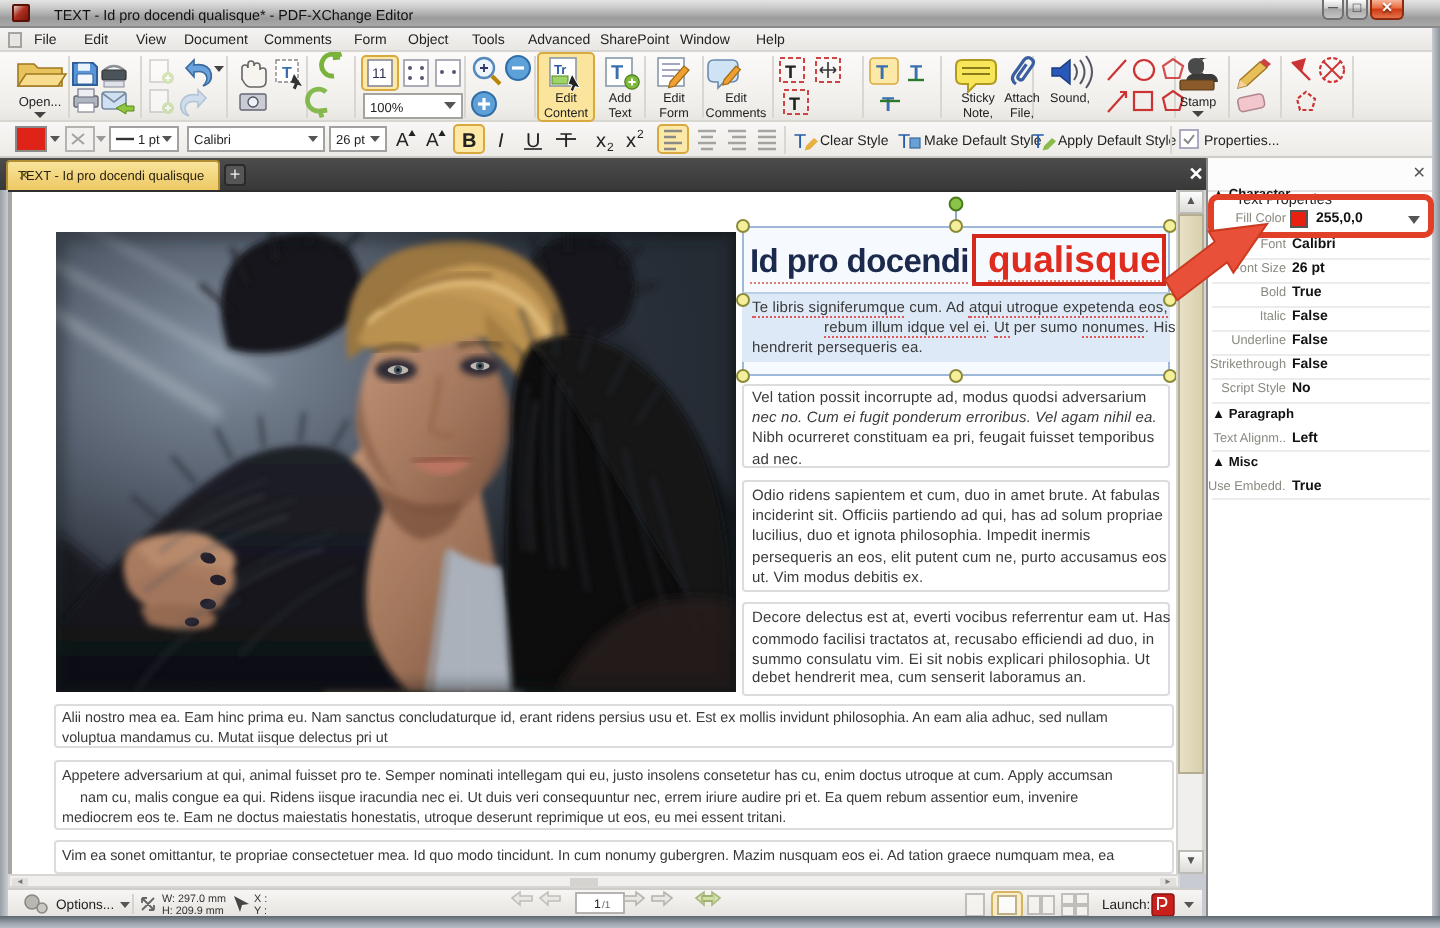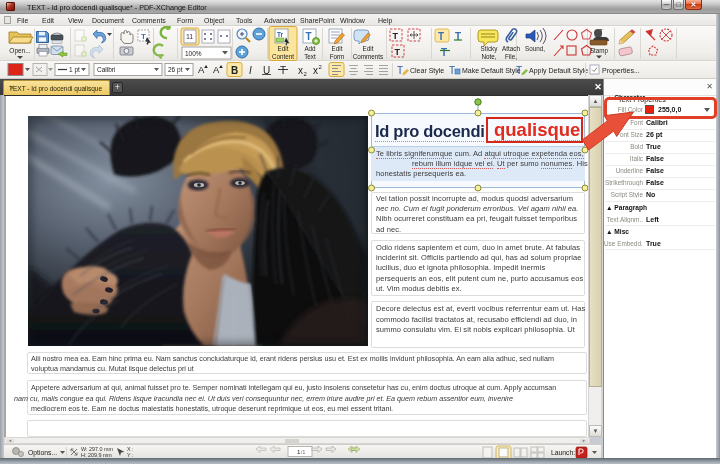--- a/index.html
+++ b/index.html
@@ -443,45 +443,47 @@
 
     <div class="abs" style="left:367px;top:17px;width:214px;height:75px;background:#f6f9fd;border:1px solid #9db8d8;"></div>
     <div class="abs" style="left:367px;top:50px;width:214px;height:35px;background:#dde9f7;border-top:1px solid #b9cfe8;"></div>
 
     <div class="abs" id="titleline" style="left:371px;top:25px;font-size:16.5px;font-weight:bold;color:#1b2a4c;white-space:nowrap;line-height:20px;letter-spacing:-0.3px;border-bottom:1.5px dotted #d88078;">Id pro docendi</div>
     <div class="abs" id="qual" style="left:490px;top:24px;font-size:18.5px;font-weight:bold;color:#e02c1e;white-space:nowrap;line-height:20px;border-bottom:1.5px dotted #e08070;">qualisque</div>
     <div class="abs" style="left:482px;top:21px;width:97px;height:26px;border:2.5px solid #d5281c;"></div>
 
     <div class="dl rc" style="left:372px;top:53px;"><span class="ru">Te libris signiferumque</span> cum. Ad <span class="ru">atqui utroque expetenda eos,</span></div>
     <div class="dl rc" style="left:372px;top:63px;margin-left:36px;"><span class="ru">rebum illum idque vel ei</span>. <span class="ru">Ut</span> per sumo <span class="ru">nonumes</span>. His case</div>
-    <div class="dl rc" style="left:372px;top:73px;">honestatis persequeris ea.</div>
+    <div class="dl rc" style="left:372px;top:73px;">hendrerit persequeris ea.</div>
     <div class="pbox" style="left:367px;top:96px;width:214px;height:42px;"></div>
     <div class="dl rc" style="left:372px;top:98px;">Vel tation possit incorrupte ad, modus quodsi adversarium</div>
     <div class="dl rc" style="left:372px;top:108.2px;font-style:italic;">nec no. Cum ei fugit ponderum erroribus. Vel agam nihil ea.</div>
     <div class="dl rc" style="left:372px;top:118.4px;">Nibh ocurreret constituam ea pri, feugait fuisset temporibus</div>
     <div class="dl rc" style="left:372px;top:128.6px;">ad nec.</div>
     <div class="pbox" style="left:367px;top:144px;width:214px;height:56px;"></div>
     <div class="dl rc" style="left:372px;top:147px;">Odio ridens sapientem et cum, duo in amet brute. At fabulas</div>
     <div class="dl rc" style="left:372px;top:157.2px;">inciderint sit. Officiis partiendo ad qui, has ad solum propriae</div>
     <div class="dl rc" style="left:372px;top:167.4px;">lucilius, duo et ignota philosophia. Impedit inermis</div>
     <div class="dl rc" style="left:372px;top:177.6px;">persequeris an eos, elit putent cum ne, purto accusamus eos</div>
     <div class="dl rc" style="left:372px;top:187.8px;">ut. Vim modus debitis ex.</div>
     <div class="pbox" style="left:367px;top:205px;width:214px;height:47px;"></div>
     <div class="dl rc" style="left:372px;top:208px;">Decore delectus est at, everti vocibus referrentur eam ut. Has</div>
     <div class="dl rc" style="left:372px;top:218.5px;">commodo facilisi tractatos at, recusabo efficiendi ad duo, in</div>
     <div class="dl rc" style="left:372px;top:229px;">summo consulatu vim. Ei sit nobis explicari philosophia. Ut</div>
+    <div class="dl rc" style="left:372px;top:238px;">debet hendrerit mea, cum senserit laboramus an.</div>
 
     <div class="pbox" style="left:23px;top:256px;width:560px;height:22px;"></div>
     <div class="dl" style="left:27px;top:258px;">Alii nostro mea ea. Eam hinc prima eu. Nam sanctus concludaturque id, erant ridens persius usu et. Est ex mollis invidunt philosophia. An eam alia adhuc, sed nullam</div>
     <div class="dl" style="left:27px;top:268px;">voluptua mandamus cu. Mutat iisque delectus pri ut</div>
     <div class="pbox" style="left:23px;top:284px;width:560px;height:35px;"></div>
     <div class="dl" style="left:27px;top:287.4px;">Appetere adversarium at qui, animal fuisset pro te. Semper nominati intellegam qui eu, justo insolens consetetur has cu, enim doctus utroque at cum. Apply accumsan</div>
-    <div class="dl" style="left:10px;top:297.7px;font-style:italic;">nam cu, malis congue ea qui. Ridens iisque iracundia nec ei. Ut duis veri consequuntur nec, errem iriure audire pri et. Ea quem rebum assentior eum, invenire</div>
+    <div class="dl" style="left:36px;top:297.7px;">nam cu, malis congue ea qui. Ridens iisque iracundia nec ei. Ut duis veri consequuntur nec, errem iriure audire pri et. Ea quem rebum assentior eum, invenire</div>
     <div class="dl" style="left:27px;top:308px;">mediocrem eos te. Eam ne doctus maiestatis honestatis, utroque deserunt reprimique ut eos, eu mei essent tritani.</div>
     <div class="pbox" style="left:23px;top:324px;width:560px;height:17px;"></div>
+    <div class="dl" style="left:27px;top:327.3px;">Vim ea sonet omittantur, te propriae consectetuer mea. Id quo modo tincidunt. In cum nonumy gubergren. Mazim nusquam eos ei. Ad tation graece numquam mea, ea</div>
 
     <svg class="abs" style="left:360px;top:0px;" width="230" height="100" viewBox="0 0 230 100">
       <line x1="114" y1="8" x2="114" y2="17" stroke="#8aa8c8" stroke-width="1"></line>
       <circle cx="114" cy="6" r="3.2" fill="#8ac44a" stroke="#4a7a1a" stroke-width="1"></circle>
       <g fill="#f5ef9a" stroke="#8a8a3a" stroke-width="1">
         <circle cx="7.5" cy="17" r="3"></circle>
           <circle cx="114" cy="17" r="3"></circle>
           <circle cx="221" cy="17" r="3"></circle>
         <circle cx="7.5" cy="54" r="3"></circle>
           <circle cx="221" cy="54" r="3"></circle>

